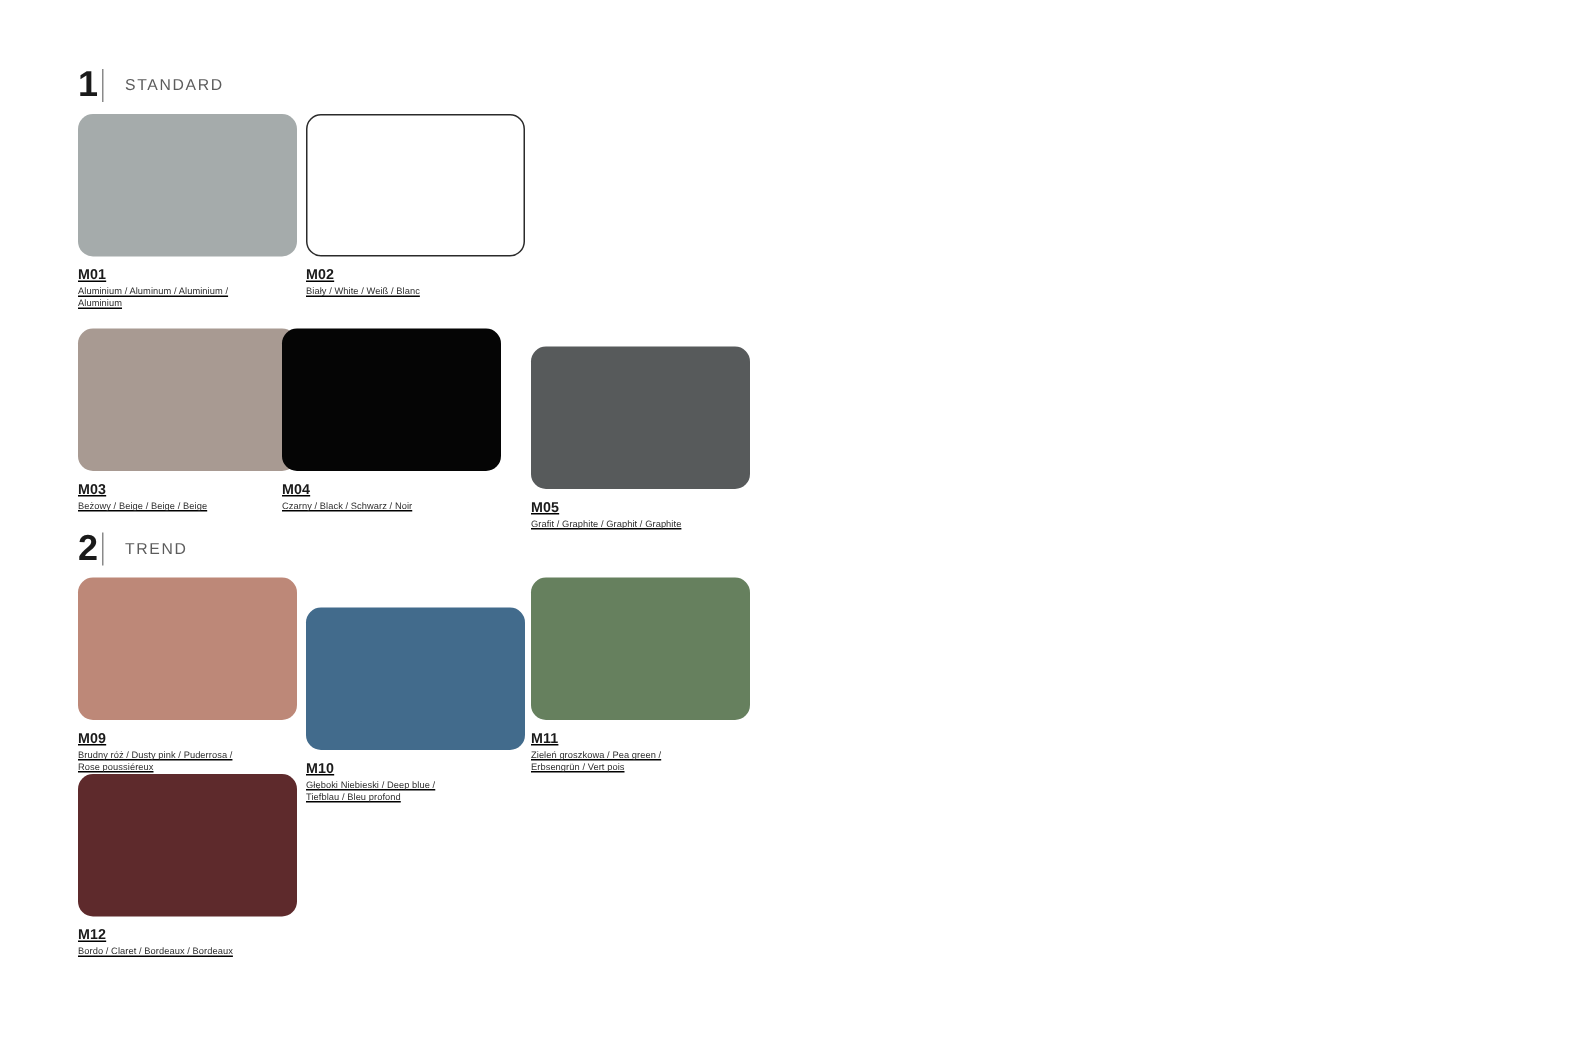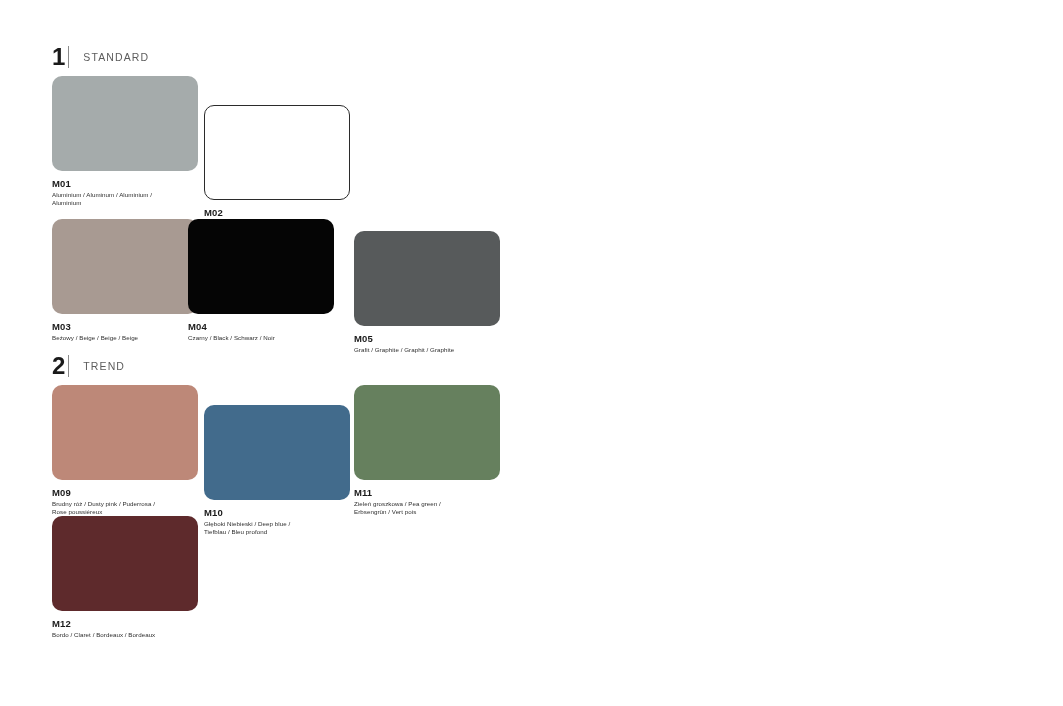--- a/index.html
+++ b/index.html
@@ -33,21 +33,21 @@
     margin-right:14px;
   }
   .section-title {
     font-size:10.5px;
     color:#5c5c5c;
     letter-spacing:1.1px;
     line-height:12px;
   }
 
   
-  .swatch-card { position:absolute; width:146px; }
+  .swatch-card { position:absolute; width:146px;text-decoration:underline; }
   .swatch {
     width:146px;
     height:95px;
     border-radius:10px;
   }
   .swatch.outlined {
     border:1px solid #2b2b2b;
     background:#ffffff;
   }
   .swatch-code {
@@ -76,21 +76,21 @@
         <span class="section-num">1</span>
         <span class="section-rule"></span>
         <span class="section-title">STANDARD</span>
       </div>
       <div class="swatch-card" style="left: 52px; top: 76px;">
         <div class="swatch" style="background: rgb(165, 171, 171);"></div>
         <div class="swatch-code">M01</div>
         <div class="swatch-desc">Aluminium / Aluminum / Aluminium /
 Aluminium</div>
       </div>
-      <div class="swatch-card" style="left: 204px; top: 76px; margin-top: 29px;">
+      <div class="swatch-card" style="left: 204px; top: 76px;">
         <div class="swatch outlined"></div>
         <div class="swatch-code">M02</div>
         <div class="swatch-desc">Biały  / White / Weiß / Blanc</div>
       </div>
       <div class="swatch-card" style="left: 52px; top: 219px;">
         <div class="swatch" style="background: rgb(168, 154, 146);"></div>
         <div class="swatch-code">M03</div>
         <div class="swatch-desc">Beżowy / Beige / Beige / Beige</div>
       </div>
       <div class="swatch-card" style="left: 188px; top: 219px;">

